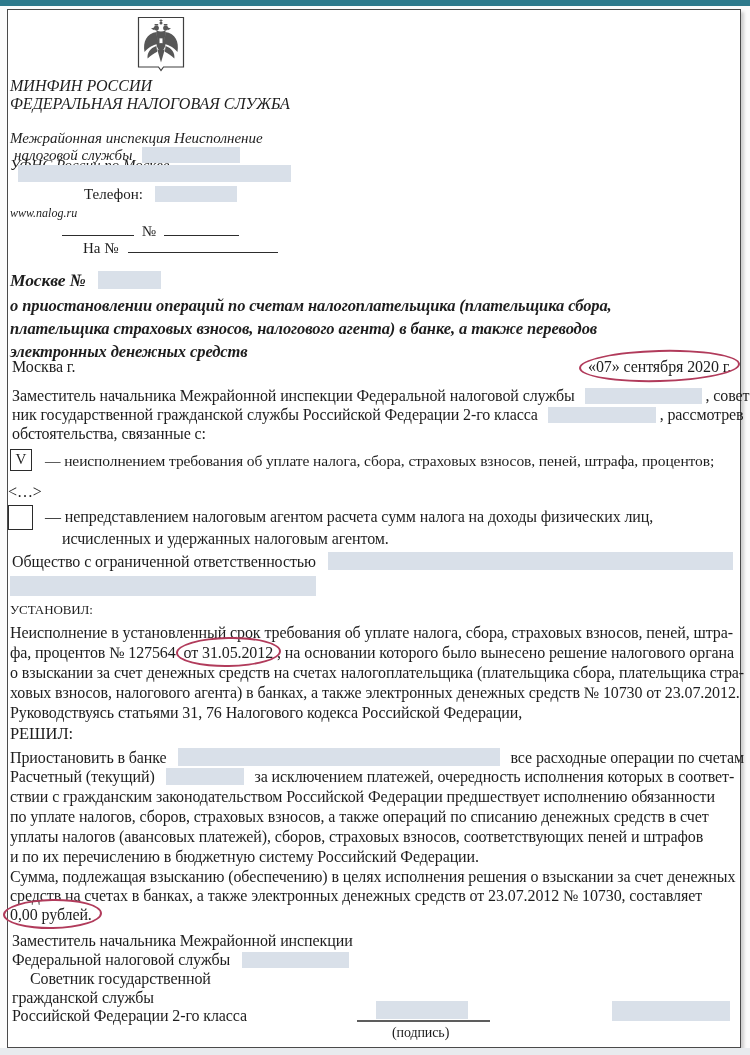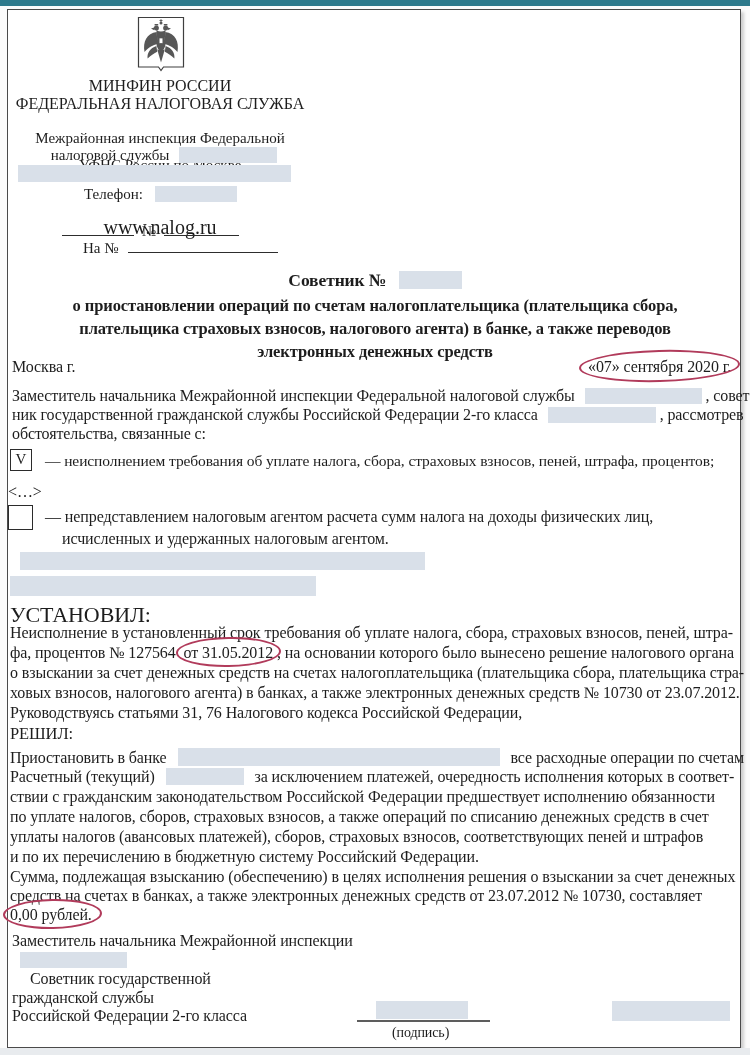--- a/index.html
+++ b/index.html
@@ -12,21 +12,21 @@
   .abs{position:absolute;}
   .topbar{left:0;top:0;width:750px;height:6px;background:var(--topbar,#2e7a8c);}
   .page{
     left:7px;top:9px;width:734px;height:1039px;box-sizing:border-box;
     background:#fff;border:1.5px solid #4a4a4a;
     box-shadow:3px 3px 3px rgba(0,0,0,.18);
   }
   .bottomstrip{left:0;top:1048px;width:750px;height:7px;background:#e8ebee;}
   .line{position:absolute;white-space:nowrap;font-size:16px;letter-spacing:-0.1px;}
   .hline{position:absolute;white-space:nowrap;}
-  .center{text-align:center;}
+  .center{font-style:italic;}
   .bold{font-weight:bold;}
   .redact{display:inline-block;background:var(--redact,#d9e0e9);vertical-align:-3px;}
   .redact-abs{position:absolute;background:var(--redact,#d9e0e9);}
   .ul{display:inline-block;border-bottom:1.2px solid #2d2d2d;height:13px;}
   .checkbox{
     position:absolute;box-sizing:border-box;border:1.4px solid #2b2b2b;background:#fff;
     text-align:center;font-size:15px;line-height:19px;
   }
   .circled{position:relative;display:inline-block;}
   .red-ellipse{
@@ -63,43 +63,43 @@
       <ellipse cx="24" cy="27" rx="4.6" ry="7.5"></ellipse>
       <path d="M20.2,33.5 L24,46.5 L27.8,33.5 Z"></path>
       <rect x="22.1" y="22" width="3.8" height="5.4" fill="#ffffff" stroke="#575757" stroke-width="0.7"></rect>
     </g>
   </svg>
 </div>
 
 <div class="hline center" style="left:10px;top:77px;width:300px;font-size:16px;">МИНФИН РОССИИ</div>
 <div class="hline center" style="left:10px;top:95px;width:300px;font-size:16px;">ФЕДЕРАЛЬНАЯ НАЛОГОВАЯ СЛУЖБА</div>
 <div class="hline center" style="left:10px;top:113px;width:300px;font-size:15px;margin-top:44px;">УФНС России по Москве</div>
-<div class="hline center" style="left:10px;top:130px;width:300px;font-size:15px;">Межрайонная инспекция Федеральной</div>
+<div class="hline center" style="left:10px;top:130px;width:300px;font-size:15px;">Межрайонная инспекция Неисполнение</div>
 <div class="hline center" style="left:14px;top:147px;width:300px;font-size:15px;">
   <span>налоговой службы</span>
   <span class="redact" style="width:98px;height:16px;margin-left:6px;"></span>
 </div>
 <div class="redact-abs" style="left:18px;top:165px;width:273px;height:17px;"></div>
 <div class="hline" style="left:84px;top:186px;font-size:15px;">
   <span>Телефон:</span>
   <span class="redact" style="width:82px;height:16px;margin-left:8px;"></span>
 </div>
-<div class="hline center" style="left:10px;top:216px;width:300px;font-size:20px;">www.nalog.ru</div>
+<div class="hline center" style="left:10px;top:206px;width:300px;font-size:12px;">www.nalog.ru</div>
 <div class="hline" style="left:62px;top:222px;font-size:15px;">
   <span class="ul" style="width:72px;"></span>
   <span style="margin:0 4px;">№</span>
   <span class="ul" style="width:75px;"></span>
 </div>
 <div class="hline" style="left:83px;top:239px;font-size:15px;">
   <span>На №</span>
   <span class="ul" style="width:150px;margin-left:6px;"></span>
 </div>
 
 <div class="line bold center" style="left:10px;top:270px;width:730px;font-size:17.5px;">
-  <span>Советник №</span>
+  <span>Москве №</span>
   <span class="redact" style="width:63px;height:18px;margin-left:8px;"></span>
 </div>
 <div class="line bold center" style="left:10px;top:296px;width:730px;font-size:16.5px;">о приостановлении операций по счетам налогоплательщика (плательщика сбора,</div>
 <div class="line bold center" style="left:10px;top:319px;width:730px;font-size:16.5px;">плательщика страховых взносов, налогового агента) в банке, а также переводов</div>
 <div class="line bold center" style="left:10px;top:342px;width:730px;font-size:16.5px;">электронных денежных средств</div>
 
 <div class="line" style="left:12px;top:358px;">Москва г.</div>
 <div class="line" style="left:588px;top:358px;">
   <span class="circled">
     <span>«07» сентября 2020 г.</span>
@@ -122,25 +122,26 @@
 <div class="checkbox" style="left:10px;top:449px;width:22px;height:22px;">
   <span>V</span>
 </div>
 <div class="line" style="left:45px;top:452px;font-size:15.5px;">— неисполнением требования об уплате налога, сбора, страховых взносов, пеней, штрафа, процентов;</div>
 <div class="line" style="left:8px;top:483px;">&lt;…&gt;</div>
 <div class="checkbox" style="left:8px;top:505px;width:25px;height:25px;"></div>
 <div class="line" style="left:45px;top:508px;">— непредставлением налоговым агентом расчета сумм налога на доходы физических лиц,</div>
 <div class="line" style="left:62px;top:530px;">исчисленных и удержанных налоговым агентом.</div>
 
 <div class="line" style="left:12px;top:552px;">
+  <span>Общество с ограниченной ответственностью</span>
   <span class="redact" style="width:405px;height:18px;margin-left:8px;"></span>
 </div>
 <div class="redact-abs" style="left:10px;top:576px;width:306px;height:20px;"></div>
 
-<div class="line" style="left:10px;top:602px;font-size:22px;">УСТАНОВИЛ:</div>
+<div class="line" style="left:10px;top:602px;font-size:13px;">УСТАНОВИЛ:</div>
 <div class="line" style="left:10px;top:624px;">Неисполнение в установленный срок требования об уплате налога, сбора, страховых взносов, пеней, штра-</div>
 <div class="line" style="left:10px;top:644px;">
   <span>фа, процентов № 127564</span>
   <span class="circled" style="margin-left:4px;">
     <span>от 31.05.2012</span>
     <span class="red-ellipse" style="left:-8px;right:-8px;top:-7px;bottom:-5px;transform:rotate(-1deg);"></span>
   </span>
   <span>, на основании которого было вынесено решение налогового органа</span>
 </div>
 <div class="line" style="left:10px;top:664px;">о взыскании за счет денежных средств на счетах налогоплательщика (плательщика сбора, плательщика стра-</div>
@@ -167,20 +168,21 @@
 <div class="line" style="left:10px;top:887px;">средств на счетах в банках, а также электронных денежных средств от 23.07.2012 № 10730, составляет</div>
 <div class="line" style="left:10px;top:906px;">
   <span class="circled">
     <span>0,00 рублей.</span>
     <span class="red-ellipse" style="left:-7px;right:-10px;top:-7px;bottom:-5px;transform:rotate(-1deg);"></span>
   </span>
 </div>
 
 <div class="line" style="left:12px;top:932px;">Заместитель начальника Межрайонной инспекции</div>
 <div class="line" style="left:12px;top:951px;">
+  <span>Федеральной налоговой службы</span>
   <span class="redact" style="width:107px;height:16px;margin-left:8px;"></span>
 </div>
 <div class="line" style="left:12px;top:970px;margin-left:18px;">Советник государственной</div>
 <div class="line" style="left:12px;top:989px;">гражданской службы</div>
 <div class="line" style="left:12px;top:1007px;">Российской Федерации 2-го класса</div>
 <div class="redact-abs" style="left:376px;top:1001px;width:92px;height:18px;"></div>
 <div class="redact-abs" style="left:612px;top:1001px;width:118px;height:20px;"></div>
 <div class="sigline" style="left:357px;top:1020px;width:133px;"></div>
 <div class="line" style="left:392px;top:1025px;font-size:14px;">(подпись)</div>
 

